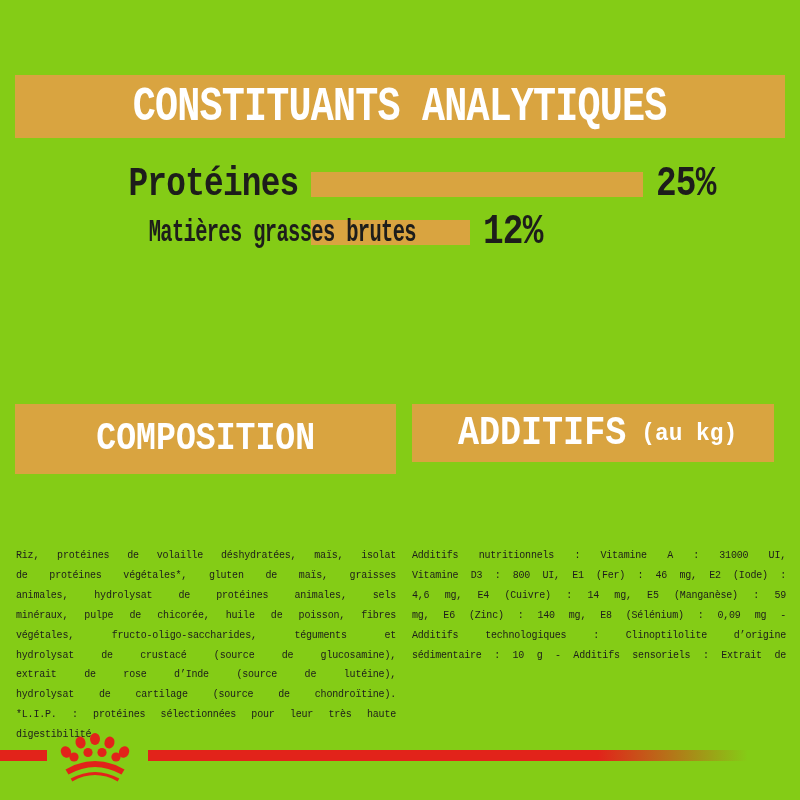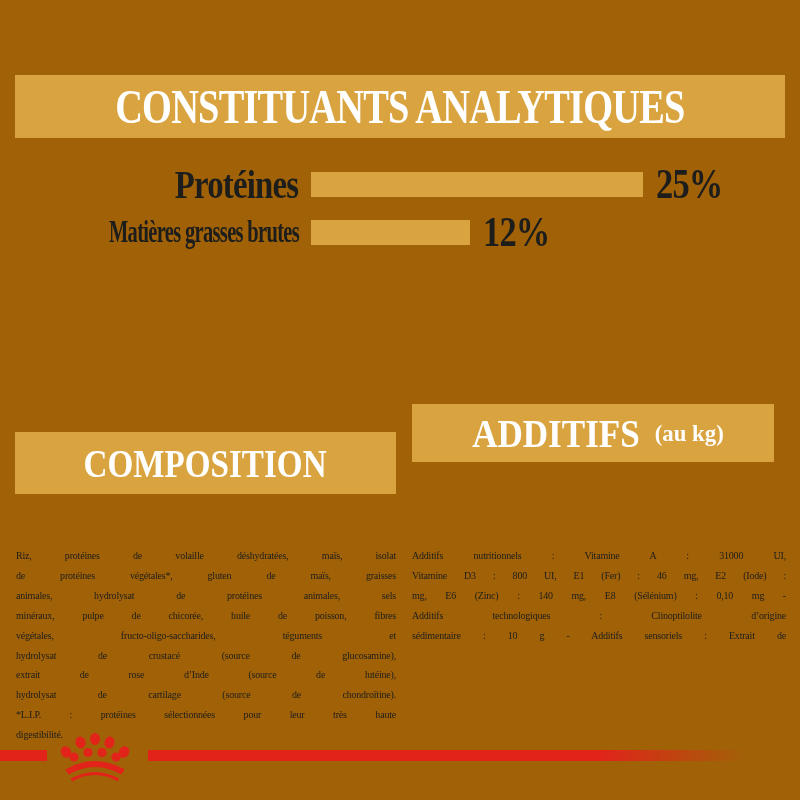--- a/index.html
+++ b/index.html
@@ -1,29 +1,29 @@
 <!DOCTYPE html>
 <html style="--gold: #D9A440; --red: #E2231A; --ink: #1D1D1B;"><head>
 <meta charset="utf-8">
 <style>
   html,body{margin:0;padding:0;background:#ffffff;}
   .page{
-    position:relative;width:800px;height:800px;background:#a16207;
-    font-family:Liberation Serif, serif;color:var(--ink);
+    position:relative;width:800px;height:800px;background:#84cc16;
+    font-family:Liberation Mono, monospace;color:var(--ink);
     overflow:hidden;
   }
   
   .gold-bar{
     position:absolute;background:var(--gold);
     display:flex;align-items:center;justify-content:center;
     color:#ffffff;font-weight:bold;white-space:nowrap;
   }
   #analytical-bar{left:15px;top:75px;width:770px;height:63px;}
   #analytical-bar .bar-title{font-size:48px;transform:scaleX(0.80);transform-origin:center;letter-spacing:-1px;}
-  #composition-bar{left:15px;top:404px;width:381px;height:62px;margin-top:28px;}
+  #composition-bar{left:15px;top:404px;width:381px;height:70px;}
   #composition-bar .bar-title{font-size:39px;transform:scaleX(0.85);transform-origin:center;}
   #additifs-bar{left:412px;top:404px;width:362px;height:58px;}
   #additifs-bar .bar-title{font-size:41px;transform:scaleX(0.90);transform-origin:center;}
   #additifs-bar .bar-suffix{font-size:24px;margin-left:6px;font-weight:bold;}
   .additifs-title-wrap{display:flex;align-items:center;transform:scaleX(0.95);transform-origin:center;}
   
   #chart{position:absolute;left:0;top:160px;width:800px;height:150px;}
   .chart-row{display:flex;align-items:center;height:48px;width:800px;padding-left:11px;}
   .chart-label-cell{width:287px;text-align:right;flex:0 0 287px;}
   .chart-label{display:inline-block;font-weight:bold;color:var(--ink);
@@ -88,21 +88,22 @@
 
   <div class="gold-bar" id="additifs-bar">
     <span class="additifs-title-wrap">
       <span class="bar-title">ADDITIFS</span>
       <span class="bar-suffix">(au kg)</span>
     </span>
   </div>
   <div class="body-text" id="additifs-body">
       <div class="jl">Additifs nutritionnels : Vitamine A : 31000 UI,</div>
       <div class="jl">Vitamine D3 : 800 UI, E1 (Fer) : 46 mg, E2 (Iode) :</div>
-      <div class="jl">mg, E6 (Zinc) : 140 mg, E8 (Sélénium) : 0,10 mg -</div>
+      <div class="jl">4,6 mg, E4 (Cuivre) : 14 mg, E5 (Manganèse) : 59</div>
+      <div class="jl">mg, E6 (Zinc) : 140 mg, E8 (Sélénium) : 0,09 mg -</div>
       <div class="jl">Additifs technologiques : Clinoptilolite d’origine</div>
       <div class="jl">sédimentaire : 10 g - Additifs sensoriels : Extrait de</div>
     </div>
 
   <div class="footer-line" id="footer-line-left"></div>
   <div class="footer-line" id="footer-line-right"></div>
   <svg id="crown" viewBox="0 0 80 58" aria-hidden="true">
     <g fill="currentColor">
       <ellipse cx="11" cy="26" rx="5" ry="6" transform="rotate(-32 11 26)"></ellipse>
       <ellipse cx="25.5" cy="16.5" rx="5" ry="6" transform="rotate(-15 25.5 16.5)"></ellipse>

